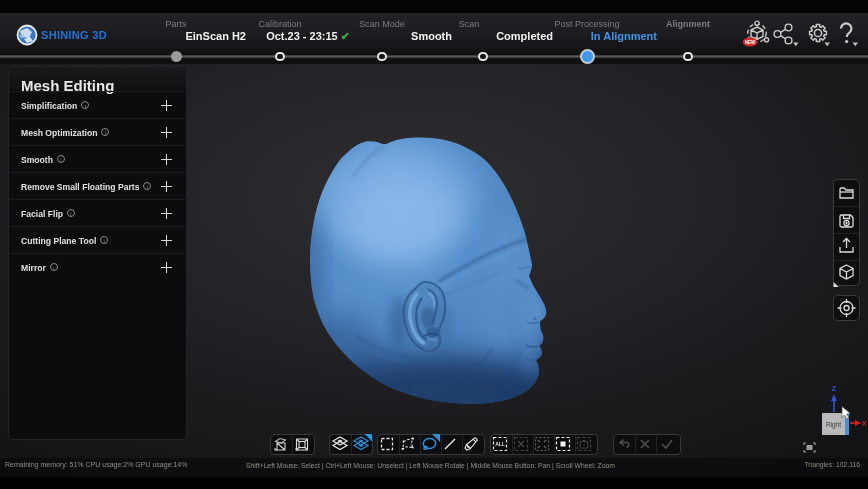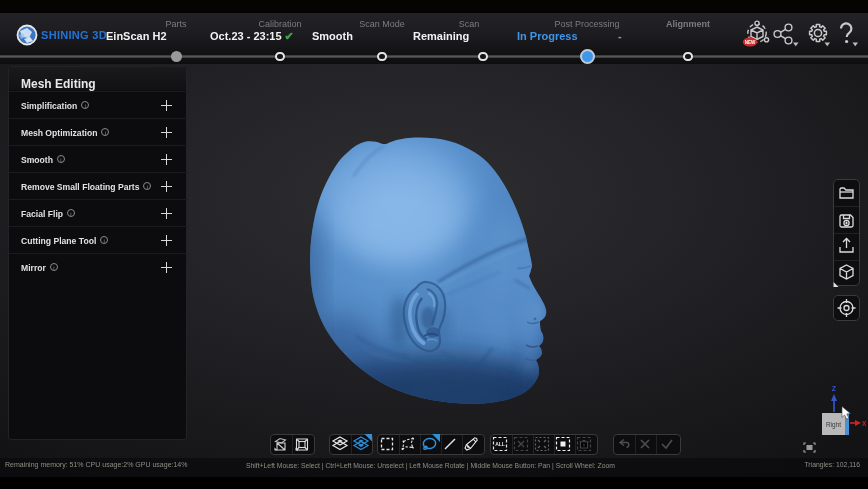--- a/index.html
+++ b/index.html
@@ -9,28 +9,28 @@
   #topstrip { left:0; top:0; width:868px; height:13px; background:#060303; }
   #header { left:0; top:13px; width:868px; height:51px;
     background:linear-gradient(180deg,#232327 0%,#1d1d21 40%,#141417 70%,#0e0e10 100%); }
   #viewport { left:0; top:64px; width:868px; height:413px;
     background:radial-gradient(ellipse 660px 330px at 48% 32%, #2e2e31 0%, #242428 40%, #1b1b1e 70%, #131316 100%); }
   #statusrow { left:0; top:458px; width:868px; height:19px; background:rgba(8,8,10,0.55); }
   #botstrip { left:0; top:477px; width:868px; height:12px; background:#000; }
 
   
   .stepL { position:absolute; top:19px; font-size:9px; color:#7d7d7d; text-align:center; width:120px; }
-  .stepV { position:absolute; top:30px; font-size:11px; font-weight:bold; color:#f2f2f2; text-align:left; width:140px; }
+  .stepV { position:absolute; top:30px; font-size:11px; font-weight:bold; color:#f2f2f2; text-align:right; width:140px; }
   .track { position:absolute; left:0; top:55px; width:868px; height:3px; background:linear-gradient(180deg,#353537,#575759,#353537); }
   .node { position:absolute; border-radius:50%; }
 
   
   #panel { left:8px; top:66px; width:179px; height:374px; background:#0c0c0e;
     border:1px solid #232325; border-radius:3px; }
-  #panel .title { position:absolute; left:12px; top:10px; font-size:12px; font-weight:bold; color:#e8e8e8; }
+  #panel .title { position:absolute; left:12px; top:10px; font-size:15px; font-weight:bold; color:#e8e8e8; }
   .prow { position:absolute; left:0; width:179px; height:27px; border-top:1px solid #1c1c1e; }
   .prow .txt { position:absolute; left:12px; top:8.5px; font-size:8.6px; font-weight:bold; color:#e2e2e2; white-space:nowrap; }
   .prow .info { display:inline-block; width:8px; height:8px; border:1px solid #8a8a8a; border-radius:50%;
     color:#8a8a8a; font-size:6px; font-weight:normal; text-align:center; line-height:8px; vertical-align:1px; margin-left:4px; }
   .prow .plus { position:absolute; right:16px; top:7px; width:12px; height:12px; }
   .plus:before { content:""; position:absolute; left:5.5px; top:1px; width:1.5px; height:11px; background:#d8d8d8; }
   .plus:after  { content:""; position:absolute; left:1px; top:5.5px; width:11px; height:1.5px; background:#d8d8d8; }
 
   
   .tg { position:absolute; top:434px; height:21px; background:#0d0d0f; border:1px solid #39393b; border-radius:4px; display:flex; }
@@ -58,23 +58,23 @@
 </svg>
 <div class="abs" style="left:41px; top:29px; font-size:11px; font-weight:bold; color:#2273d4; letter-spacing:0.3px;">SHINING 3D</div>
 
 <div class="stepL" style="left:116px;">Parts</div>
 <div class="stepV" style="left:106px;">EinScan H2</div>
 <div class="stepL" style="left:220px;">Calibration</div>
 <div class="stepV" style="left:210px;">Oct.23 - 23:15 <span style="color:#3aa845;">✔</span></div>
 <div class="stepL" style="left:322px;">Scan Mode</div>
 <div class="stepV" style="left:312px;">Smooth</div>
 <div class="stepL" style="left:409px;">Scan</div>
-<div class="stepV" style="left:413px;">Remaining</div>
+<div class="stepV" style="left:413px;">Completed</div>
 <div class="stepL" style="left:527px;">Post Processing</div>
-<div class="stepV" style="left:517px; color:#3f95e8;">In Progress</div>
+<div class="stepV" style="left:517px; color:#3f95e8;">In Alignment</div>
 <div class="stepL" style="left:628px;font-weight:bold;">Alignment</div>
 <div class="stepV" style="left:618px; color:#9a9a9a;">-</div>
 
 <div class="track"></div>
 <div class="node" style="left:170.5px; top:50.5px; width:11px; height:11px; background:#999999;"></div>
 <div class="node" style="left:275px; top:51.5px; width:9.5px; height:9.5px; background:#141416; border:2px solid #e4e4e4;"></div>
 <div class="node" style="left:377px; top:51.5px; width:9.5px; height:9.5px; background:#141416; border:2px solid #e4e4e4;"></div>
 <div class="node" style="left:478px; top:51.5px; width:9.5px; height:9.5px; background:#141416; border:2px solid #e4e4e4;"></div>
 <div class="node" style="left:579.5px; top:48.5px; width:15px; height:15px; background:#3f97ea; border:2.5px solid #c2cbd3;"></div>
 <div class="node" style="left:683px; top:51.5px; width:9.5px; height:9.5px; background:#141416; border:2px solid #e4e4e4;"></div>

